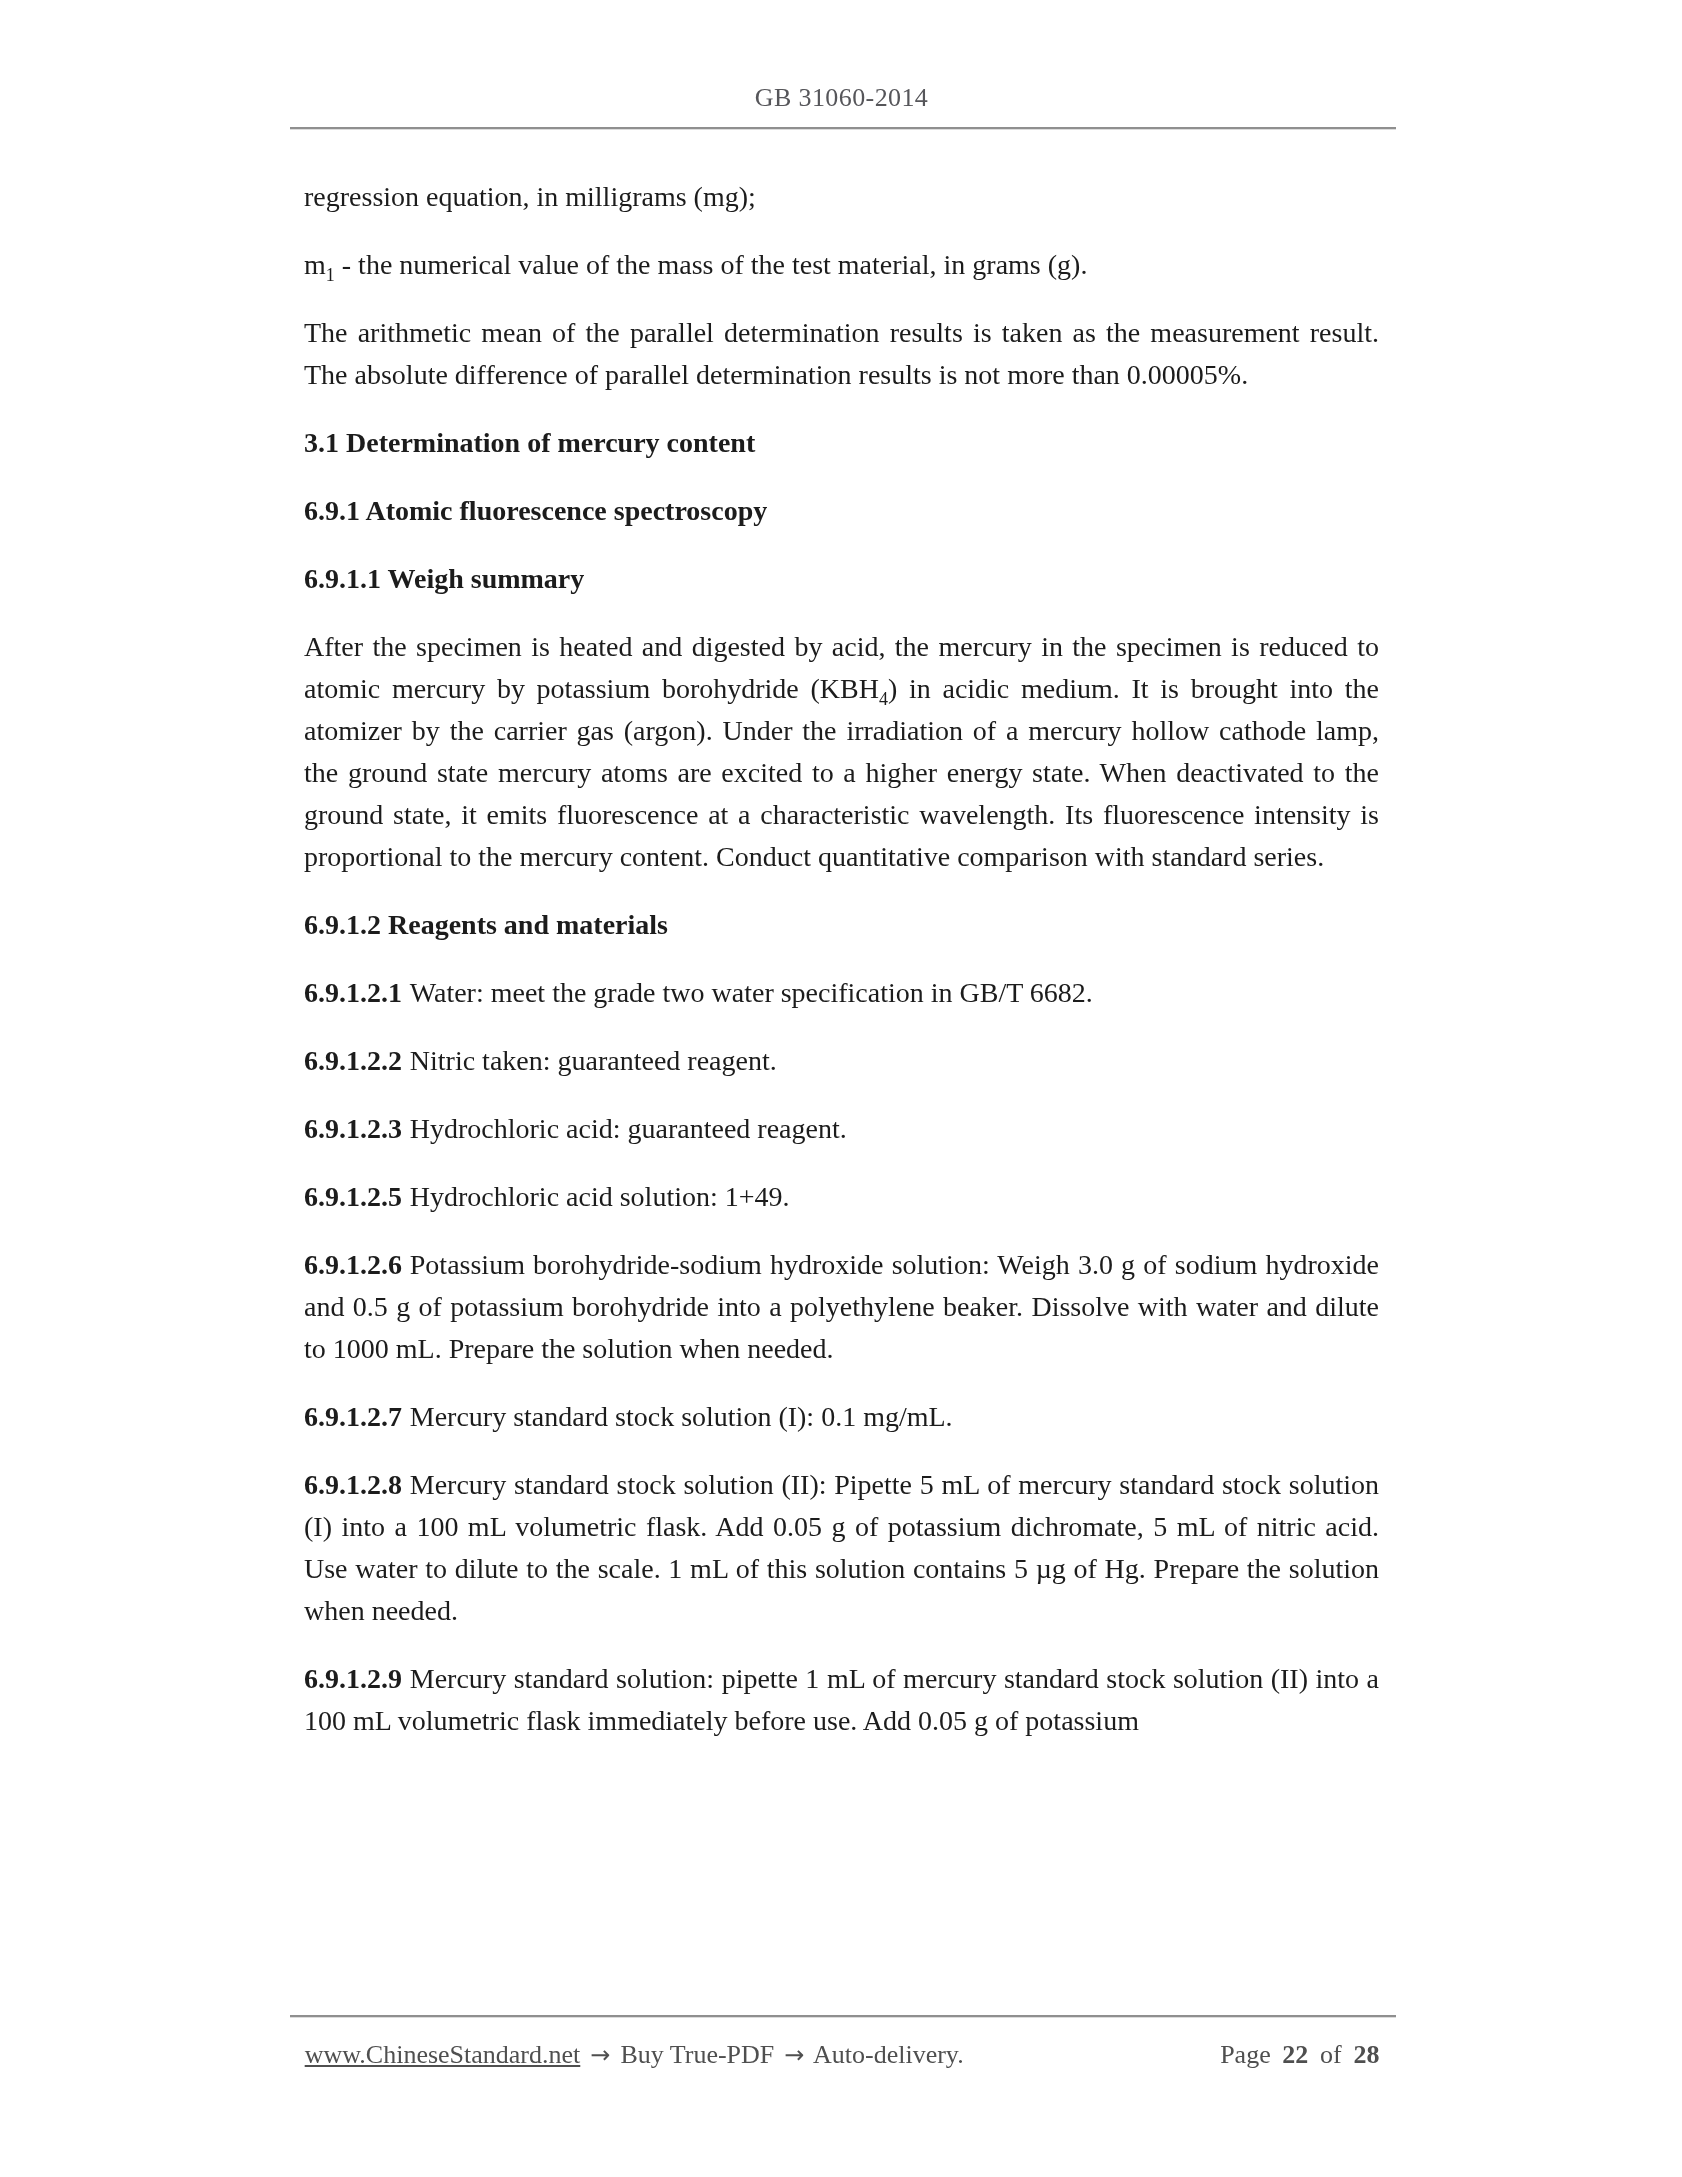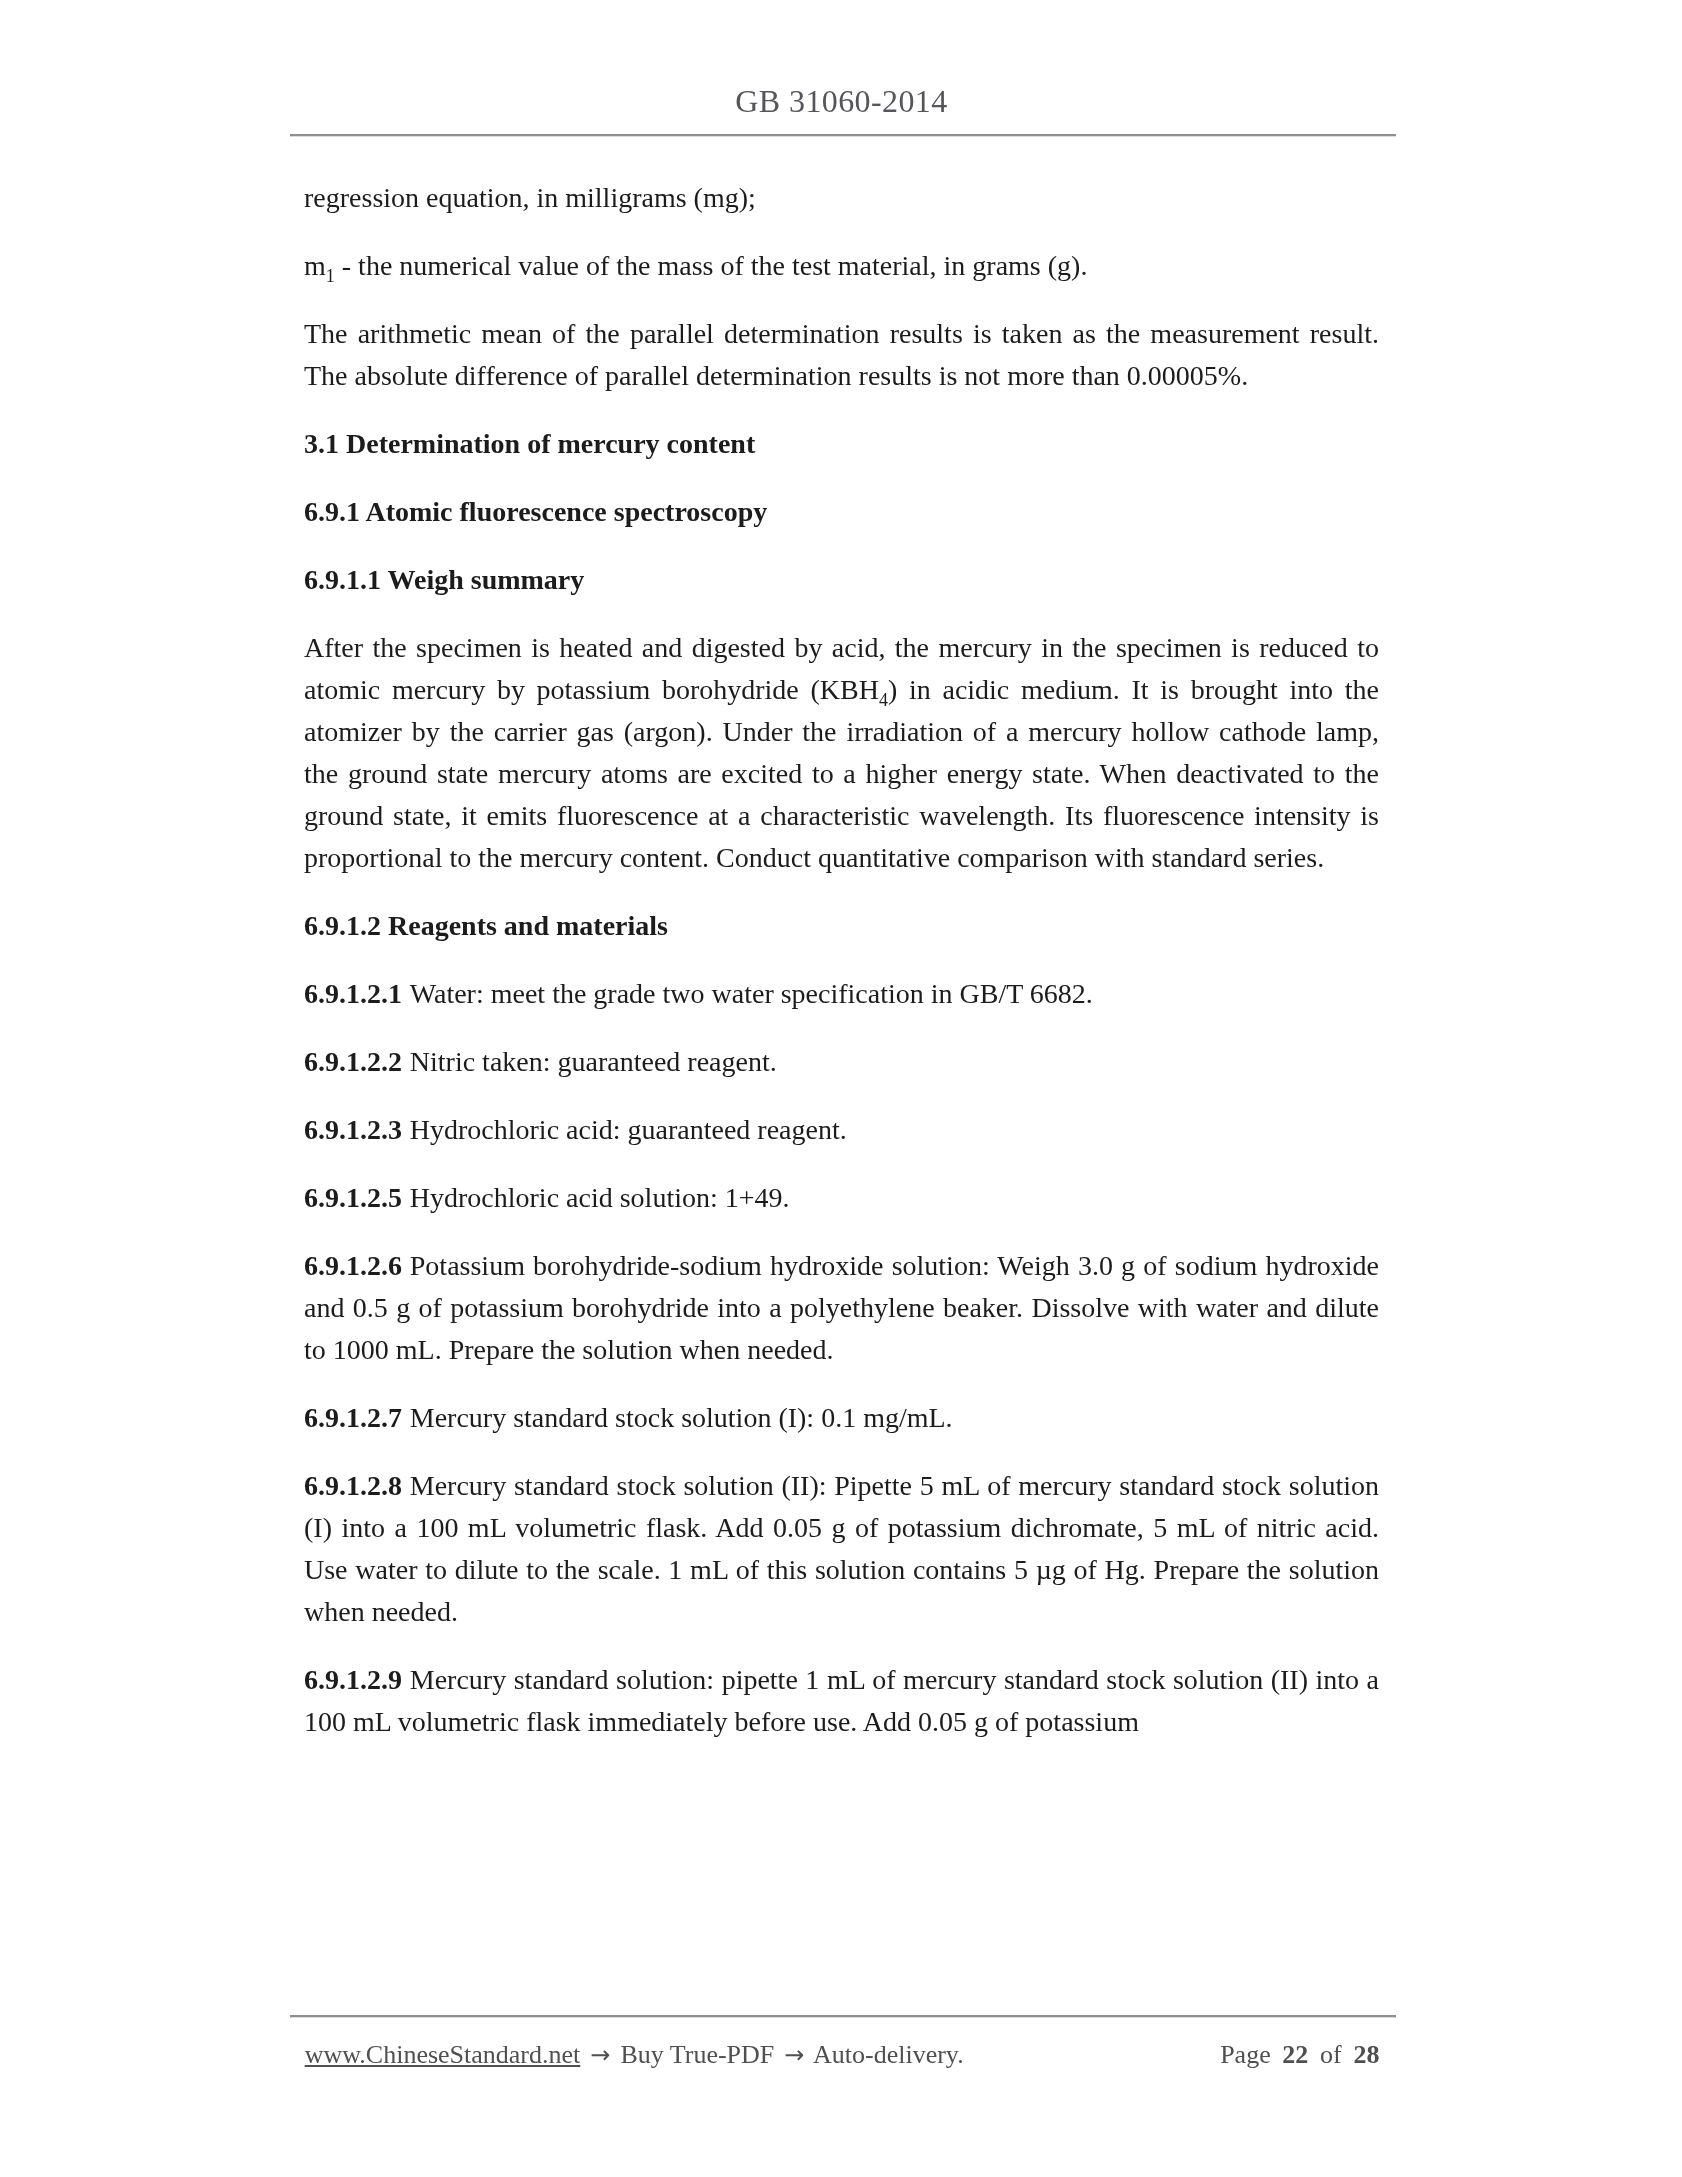--- a/index.html
+++ b/index.html
@@ -4,24 +4,24 @@
 <style>
   html,body{margin:0;padding:0;background:#ffffff;}
   .page{
     position:relative;
     width:1683px;height:2177px;
     background:#ffffff;
     font-family:"Liberation Serif","DejaVu Serif",serif;
     color:#1c1c1c;
     overflow:hidden;
   }
-  .header{padding-top:83px;text-align:center;font-size:32px;color:#56565a;letter-spacing:0.4px;}
+  .header{padding-top:83px;text-align:center;font-size:26px;color:#56565a;letter-spacing:0.4px;}
   .rule{height:1.7px;background:#8f8f8f;border-bottom:0.9px solid #dcdcdc;}
   .header-rule{margin:14px 287px 0 290px;}
-  .content{margin:0 304px;padding-top:14px;}
+  .content{margin:0 304px;padding-top:20px;}
   .para,.heading{font-size:28px;line-height:42px;margin:26px 0;}
   .heading{font-weight:bold;}
   .justify{text-align:justify;}
   sub{font-size:18px;line-height:0;}
   .item b{padding-right:7.8px;}
   .footer{position:absolute;left:290px;right:287px;top:2015px;}
   .footer-row{
     display:flex;justify-content:space-between;align-items:center;
     margin:22.5px 14px 0 14.7px;
     font-size:26px;color:#4f4f4f;

